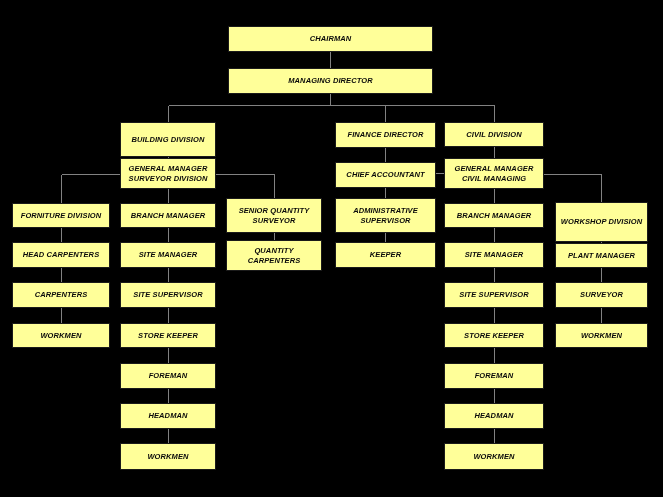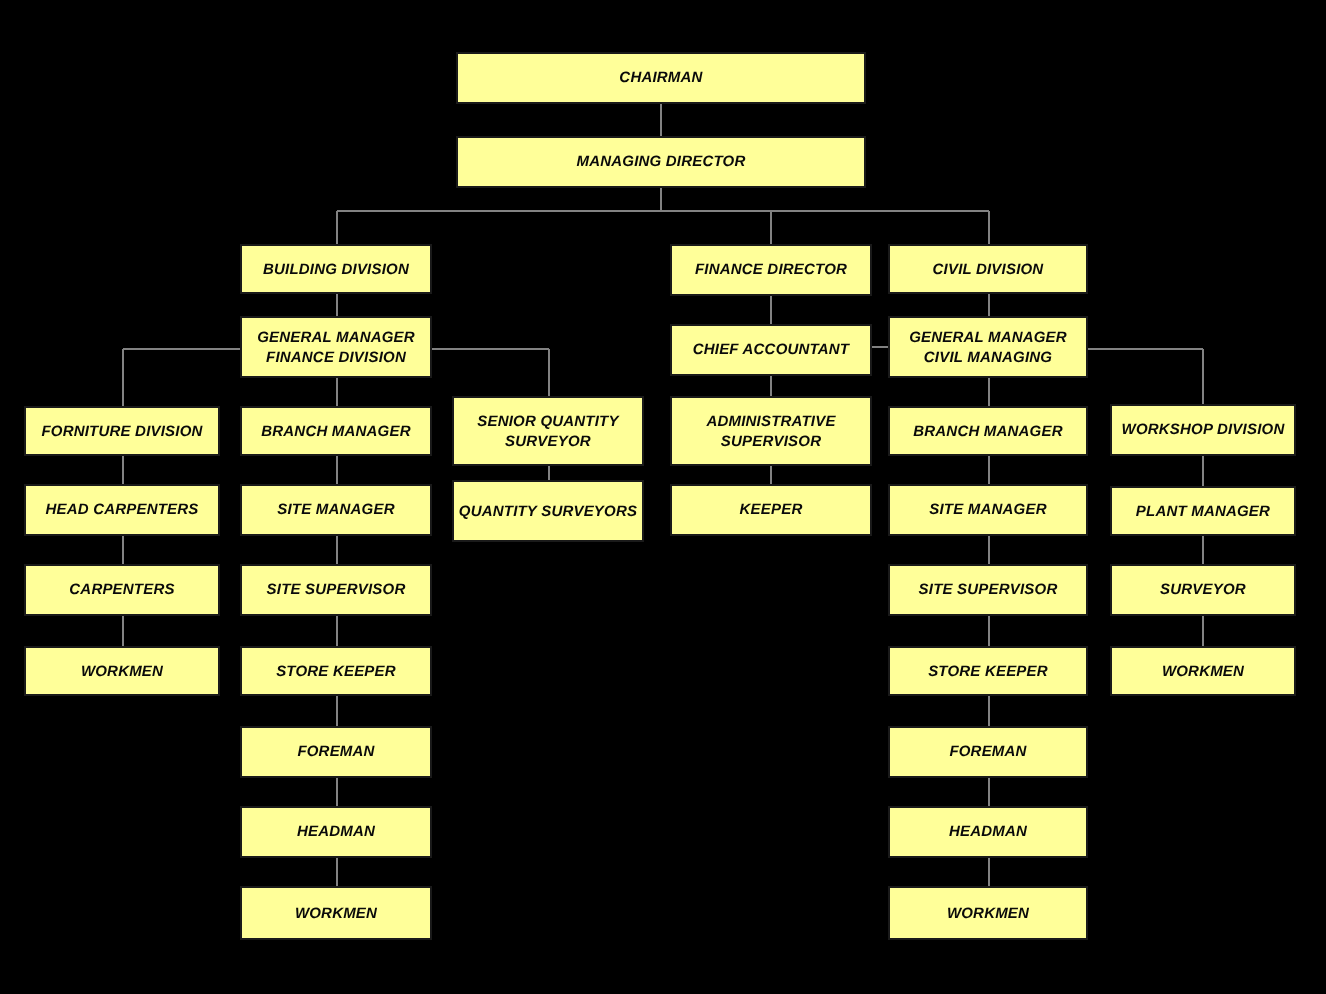--- a/index.html
+++ b/index.html
@@ -88,25 +88,25 @@
     </g>
   </svg>
 
   <div class="node" style="left:228px;top:26px;width:205px;height:26px">
       <span>CHAIRMAN</span>
     </div>
   <div class="node" style="left:228px;top:68px;width:205px;height:26px">
       <span>MANAGING DIRECTOR</span>
     </div>
 
-  <div class="node" style="left:120px;top:122px;width:96px;height:25px">
+  <div class="node" style="left:120px;top:122px;width:96px;height:35px">
       <span>BUILDING DIVISION</span>
     </div>
   <div class="node" style="left:120px;top:158px;width:96px;height:31px">
-      <span>GENERAL MANAGER FINANCE DIVISION</span>
+      <span>GENERAL MANAGER SURVEYOR DIVISION</span>
     </div>
   <div class="node" style="left:120px;top:203px;width:96px;height:25px">
       <span>BRANCH MANAGER</span>
     </div>
   <div class="node" style="left:120px;top:242px;width:96px;height:26px">
       <span>SITE MANAGER</span>
     </div>
   <div class="node" style="left:120px;top:282px;width:96px;height:26px">
       <span>SITE SUPERVISOR</span>
     </div>
@@ -133,21 +133,21 @@
       <span>CARPENTERS</span>
     </div>
   <div class="node" style="left:12px;top:323px;width:98px;height:25px">
       <span>WORKMEN</span>
     </div>
 
   <div class="node" style="left:226px;top:198px;width:96px;height:35px">
       <span>SENIOR QUANTITY SURVEYOR</span>
     </div>
   <div class="node" style="left:226px;top:240px;width:96px;height:31px">
-      <span>QUANTITY SURVEYORS</span>
+      <span>QUANTITY CARPENTERS</span>
     </div>
 
   <div class="node" style="left:335px;top:122px;width:101px;height:26px">
       <span>FINANCE DIRECTOR</span>
     </div>
   <div class="node" style="left:335px;top:162px;width:101px;height:26px">
       <span>CHIEF ACCOUNTANT</span>
     </div>
   <div class="node" style="left:335px;top:198px;width:101px;height:35px">
       <span>ADMINISTRATIVE SUPERVISOR</span>
@@ -177,21 +177,21 @@
   <div class="node" style="left:444px;top:363px;width:100px;height:26px">
       <span>FOREMAN</span>
     </div>
   <div class="node" style="left:444px;top:403px;width:100px;height:26px">
       <span>HEADMAN</span>
     </div>
   <div class="node" style="left:444px;top:443px;width:100px;height:27px">
       <span>WORKMEN</span>
     </div>
 
-  <div class="node" style="left:555px;top:202px;width:93px;height:26px">
+  <div class="node" style="left:555px;top:202px;width:93px;height:40px">
       <span>WORKSHOP DIVISION</span>
     </div>
   <div class="node" style="left:555px;top:243px;width:93px;height:25px">
       <span>PLANT MANAGER</span>
     </div>
   <div class="node" style="left:555px;top:282px;width:93px;height:26px">
       <span>SURVEYOR</span>
     </div>
   <div class="node" style="left:555px;top:323px;width:93px;height:25px">
       <span>WORKMEN</span>

